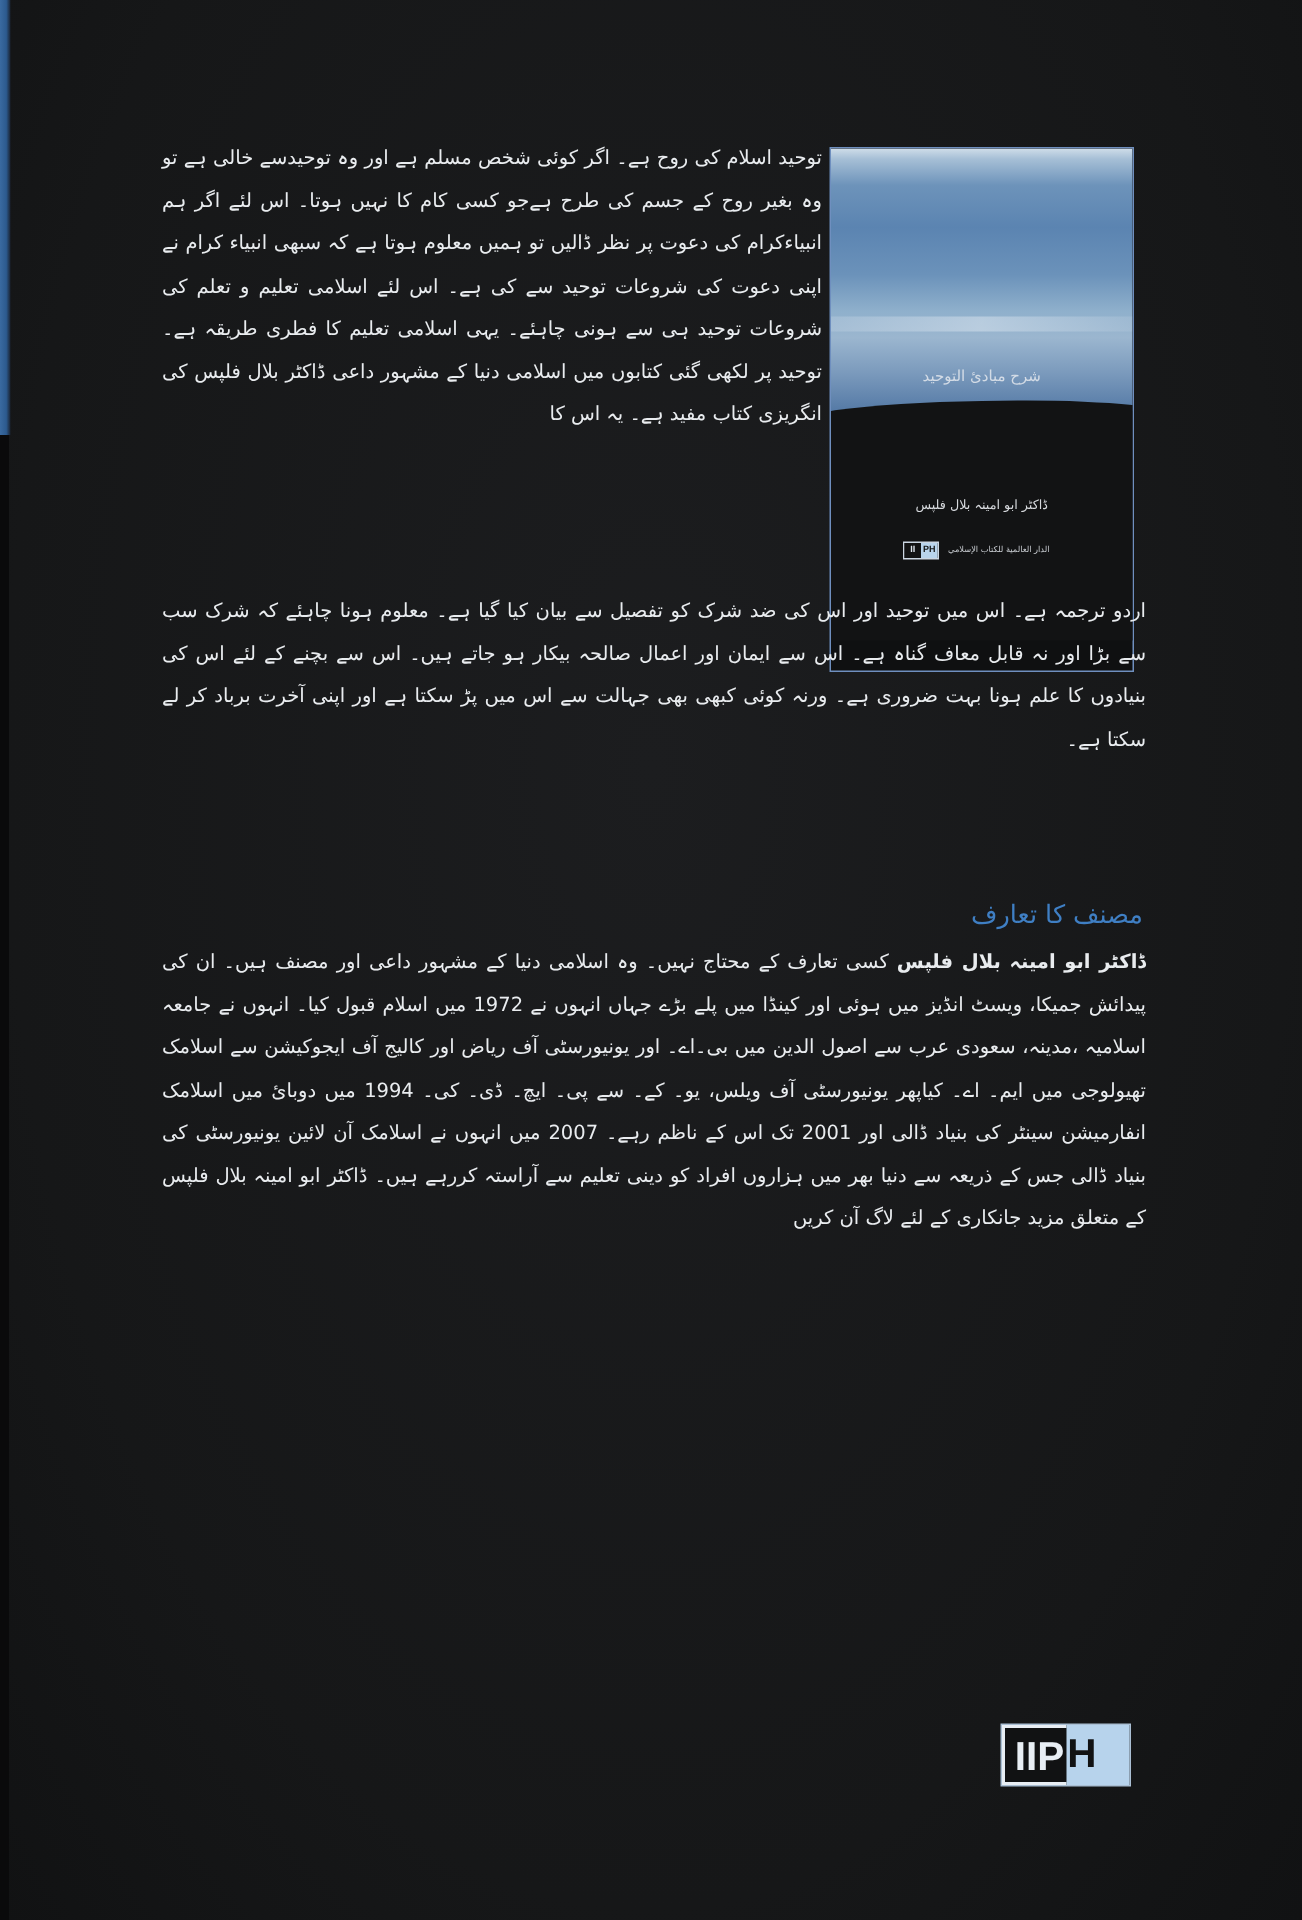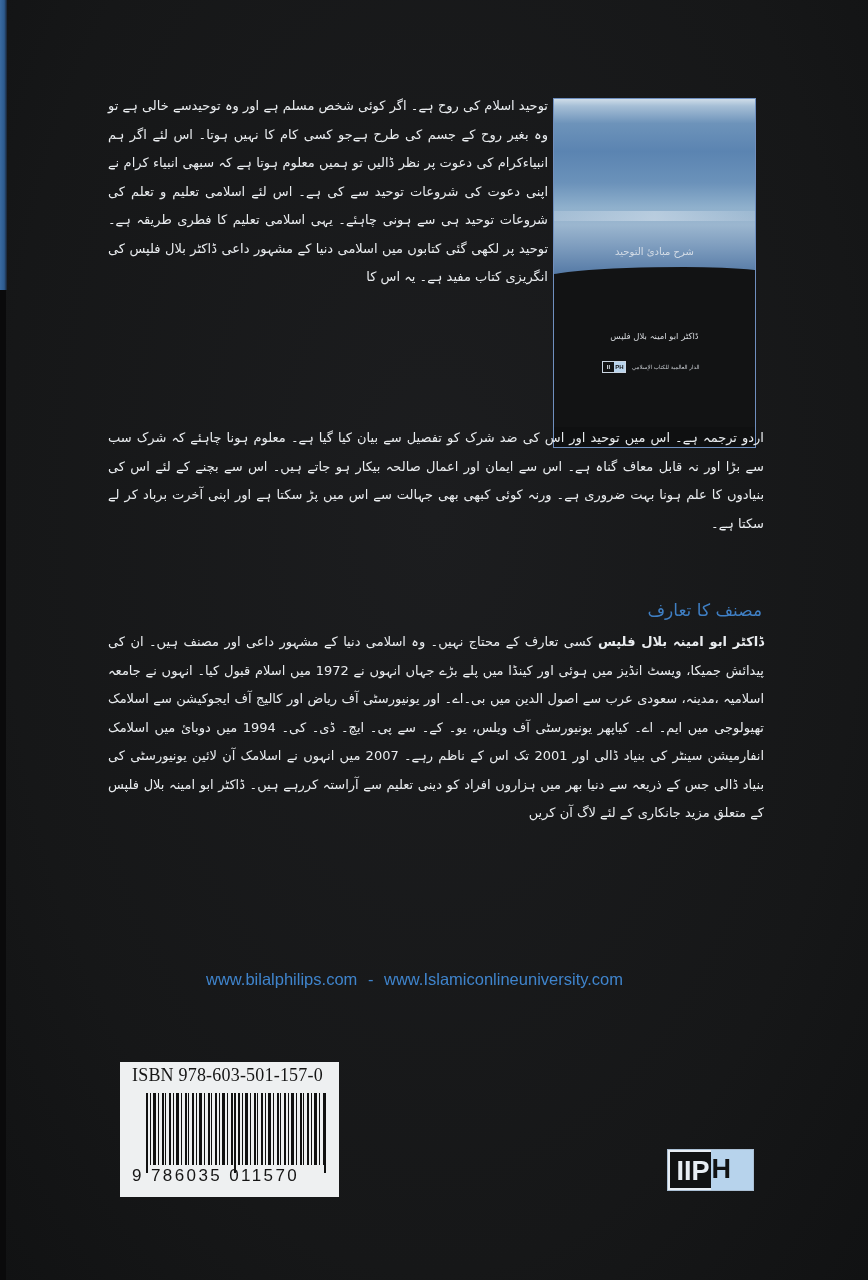--- a/index.html
+++ b/index.html
@@ -20,21 +20,21 @@
     .spine-edge-dark {
       position: absolute; left: 0; top: 290px; width: 6px; height: 990px;
       background: #0a0a0b;
     }
     .urdu {
       direction: rtl; text-align: justify; text-align-last: right;
       color: #e9ecef; font-size: 13px; line-height: 28.5px;
       position: absolute;
     }
     .para1 { left: 108px; width: 440px; top: 92px; }
-    .para1b { left: 108px; width: 656px; top: 424px; }
+    .para1b { left: 108px; width: 656px; top: 394px; }
     .heading {
       position: absolute; right: 106px; top: 600px;
       color: #3f7fc4; font-size: 17px; direction: rtl; text-align: right;
     }
     .para2 { left: 108px; width: 656px; top: 628px; }
     .para2 b { font-weight: bold; }
     .links {
       position: absolute; left: 206px; top: 970px;
       color: #3f84cc; font-size: 16.5px; font-family: "Liberation Sans", sans-serif;
       white-space: nowrap;
@@ -138,30 +138,19 @@
     </div>
   </div>
 
   <div class="urdu para1">توحید اسلام کی روح ہے۔ اگر کوئی شخص مسلم ہے اور وہ توحیدسے خالی ہے تو وہ بغیر روح کے جسم کی طرح ہےجو کسی کام کا نہیں ہوتا۔ اس لئے اگر ہم انبیاءکرام کی دعوت پر نظر ڈالیں تو ہمیں معلوم ہوتا ہے کہ سبھی انبیاء کرام نے اپنی دعوت کی شروعات توحید سے کی ہے۔ اس لئے اسلامی تعلیم و تعلم کی شروعات توحید ہی سے ہونی چاہئے۔ یہی اسلامی تعلیم کا فطری طریقہ ہے۔ توحید پر لکھی گئی کتابوں میں اسلامی دنیا کے مشہور داعی ڈاکٹر بلال فلپس کی انگریزی کتاب مفید ہے۔ یہ اس کا</div>
   <div class="urdu para1b">اردو ترجمہ ہے۔ اس میں توحید اور اس کی ضد شرک کو تفصیل سے بیان کیا گیا ہے۔ معلوم ہونا چاہئے کہ شرک سب سے بڑا اور نہ قابل معاف گناہ ہے۔ اس سے ایمان اور اعمال صالحہ بیکار ہو جاتے ہیں۔ اس سے بچنے کے لئے اس کی بنیادوں کا علم ہونا بہت ضروری ہے۔ ورنہ کوئی کبھی بھی جہالت سے اس میں پڑ سکتا ہے اور اپنی آخرت برباد کر لے سکتا ہے۔</div>
 
   <div class="heading">مصنف کا تعارف</div>
 
   <div class="urdu para2"><b>ڈاکٹر ابو امینہ بلال فلپس</b><span> کسی تعارف کے محتاج نہیں۔ وہ اسلامی دنیا کے مشہور داعی اور مصنف ہیں۔ ان کی پیدائش جمیکا، ویسٹ انڈیز میں ہوئی اور کینڈا میں پلے بڑے جہاں انہوں نے 1972 میں اسلام قبول کیا۔ انہوں نے جامعہ اسلامیہ ،مدینہ، سعودی عرب سے اصول الدین میں بی۔اے۔ اور یونیورسٹی آف ریاض اور کالیج آف ایجوکیشن سے اسلامک تھیولوجی میں ایم۔ اے۔ کیاپھر یونیورسٹی آف ویلس، یو۔ کے۔ سے پی۔ ایچ۔ ڈی۔ کی۔ 1994 میں دوبائ میں اسلامک انفارمیشن سینٹر کی بنیاد ڈالی اور 2001 تک اس کے ناظم رہے۔ 2007 میں انہوں نے اسلامک آن لائین یونیورسٹی کی بنیاد ڈالی جس کے ذریعہ سے دنیا بھر میں ہزاروں افراد کو دینی تعلیم سے آراستہ کررہے ہیں۔ ڈاکٹر ابو امینہ بلال فلپس کے متعلق مزید جانکاری کے لئے لاگ آن کریں</span></div>
 
-  <div class="links">
-    <span>www.bilalphilips.com</span><span style="white-space:pre; padding:0 6px;"> - </span><span>www.Islamiconlineuniversity.com</span>
-  </div>
 
-  <div class="barcode-box">
-    <div class="isbn-text">ISBN 978-603-501-157-0</div>
-    <div class="bars"></div>
-    <div class="guard" style="left:26px"></div>
-    <div class="guard" style="left:114px"></div>
-    <div class="guard" style="left:204px"></div>
-    <div class="digits">9 786035 011570</div>
-  </div>
 
   <div class="iiph">
     <span class="dark">IIP</span>
     <span class="light">H</span>
   </div>
 </div>
 
 </body></html>

